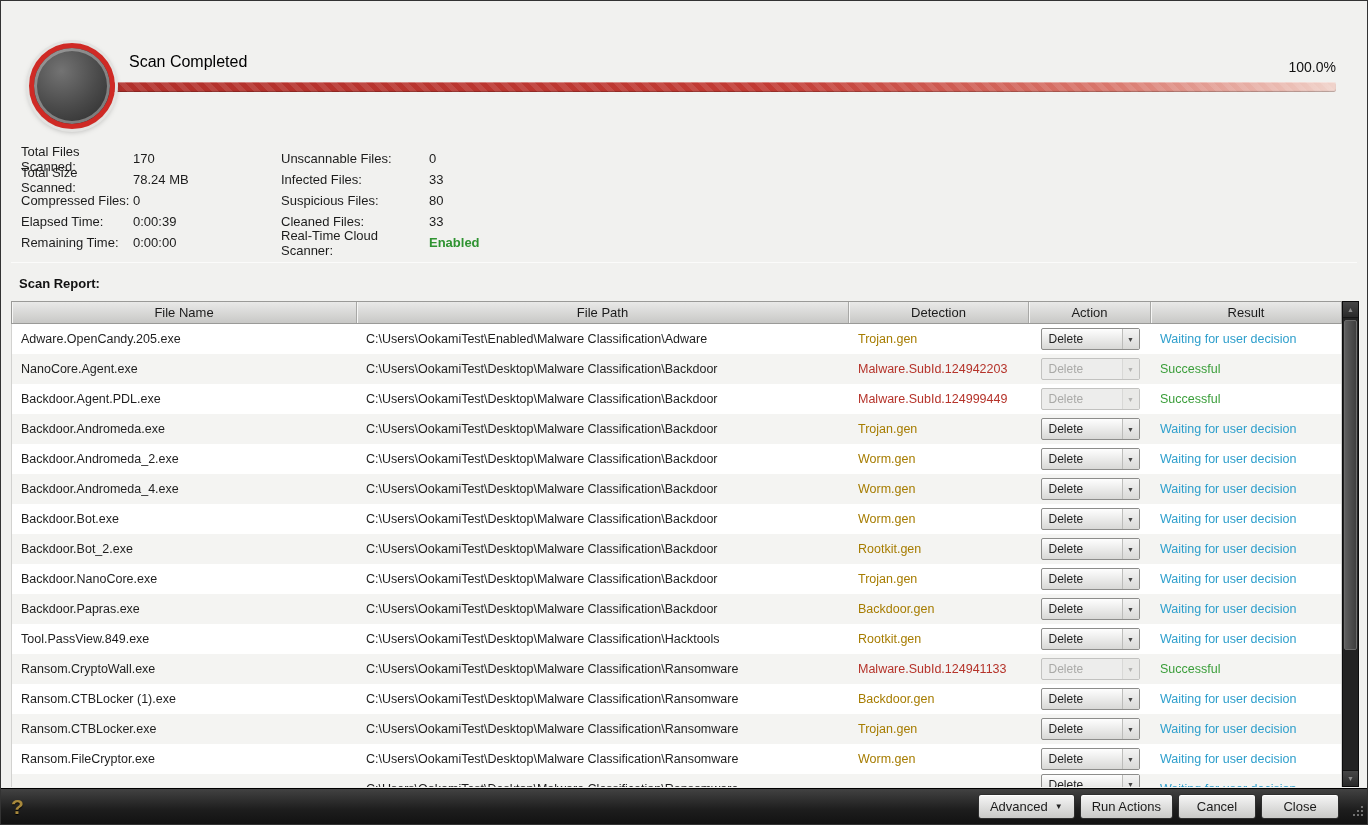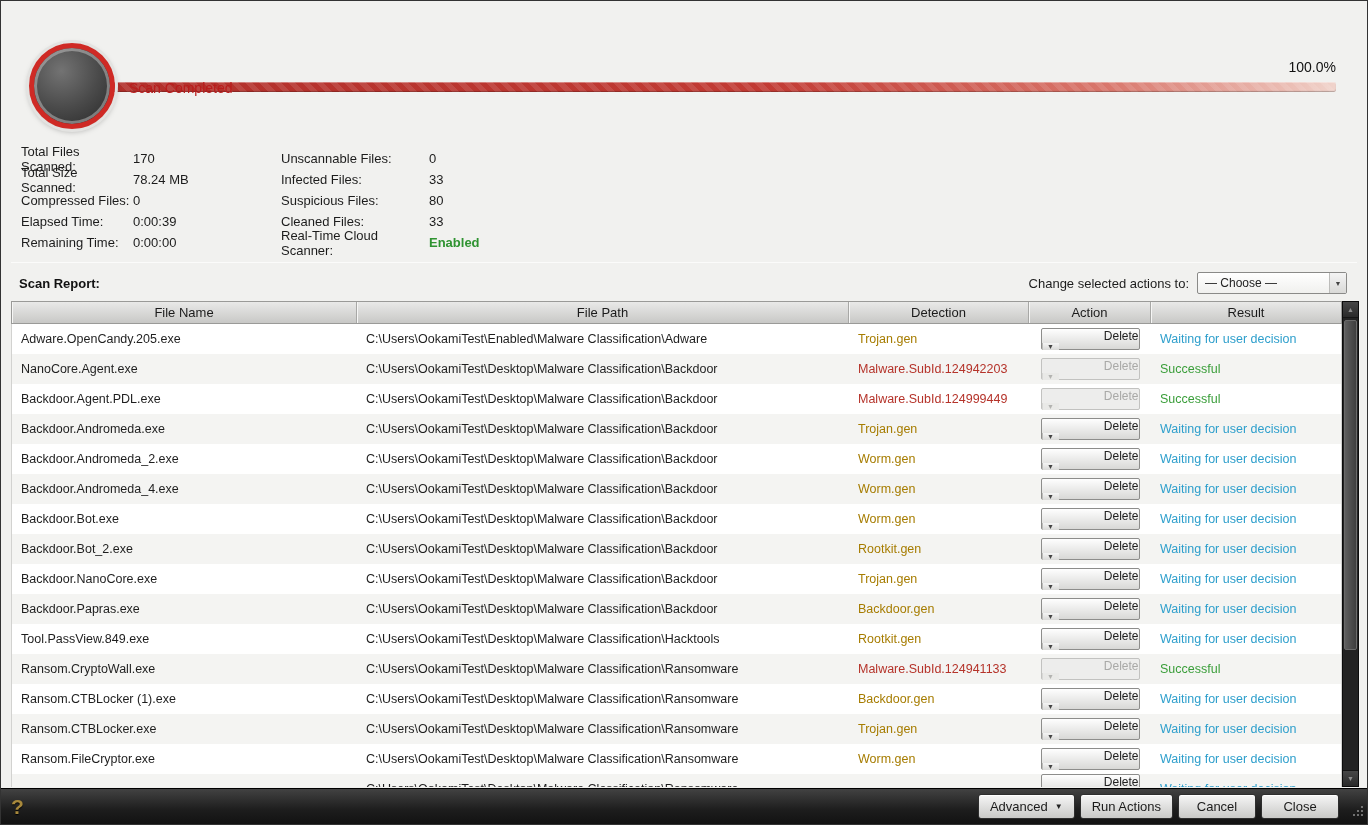--- a/index.html
+++ b/index.html
@@ -22,21 +22,21 @@
   
   .progress-bar { position:absolute; left:70px; right:31px; top:81px; height:10px; border-radius:2px;
     background:
       repeating-linear-gradient(45deg, rgba(255,255,255,.10) 0 5px, rgba(0,0,0,0) 5px 10px),
       linear-gradient(90deg,#b02f2a 0%,#c23b34 55%,#d9776c 82%,#ecc1b8 97%,#f0d4cc 100%);
     box-shadow: inset 0 1px 0 rgba(255,255,255,.35), inset 0 -1px 1px rgba(0,0,0,.25); }
   .progress-circle { position:absolute; left:28px; top:42px; width:86px; height:86px; border-radius:50%;
     background:radial-gradient(circle at 36% 30%, #737373, #4a4a4a 52%, #303030 88%);
     border:5px solid #cf2a25;
     box-shadow:0 0 0 3px #e3e3e1, inset 0 0 0 3px rgba(210,210,210,.45), 0 2px 6px rgba(0,0,0,.35); }
-  .status-text { position:absolute; left:128px; top:79px; font-size:14px; color:#b91c1c; }
+  .status-text { position:absolute; left:128px; top:52px; font-size:16px; color:#000000; }
   .percent-text { position:absolute; right:31px; top:58px; font-size:14px; color:#111; }
 
   
   .stats { position:absolute; top:147px; left:20px; display:flex; }
   .stats-col { display:flex; flex-direction:column; }
   .stats-col.left { width:260px; }
   .stats-col.right { width:340px; }
   .stat-row { display:flex; height:21px; align-items:center; font-size:13px; color:#1c1c1c; }
   .stats-col.left .stat-label { width:112px; flex:none; }
   .stats-col.right .stat-label { width:148px; flex:none; }
@@ -67,23 +67,23 @@
   .trow { display:grid; grid-template-columns:345px 492px 180px 122px 190px; height:30px; align-items:center; background:#ffffff; }
   .trow.alt { background:#f4f4f2; }
   .trow.partial { height:13px; overflow:hidden; align-items:start; }
   .trow.partial .cell { padding-top:8px; }
   .cell { padding:0 9px; font-size:12.5px; color:#1e1e1e; white-space:nowrap; overflow:hidden; }
   .cell.detection.gen { color:#a67c00; }
   .cell.detection.subid { color:#b5332a; }
   .cell.result.waiting { color:#2e9fcc; }
   .cell.result.success { color:#3a9e3a; }
   .cell.action { display:flex; align-items:center; justify-content:center; padding:0 3px; height:100%; }
-  .action-select { width:99px; height:22px; display:flex; align-items:flex-end;
+  .action-select { width:99px; height:22px; display:flex; align-items:center;
     background:linear-gradient(#fefefe,#d8d8d6); border:1px solid #8d8d8b; border-radius:2px;
-    font-size:12px; color:#222;flex-direction:column; }
+    font-size:12px; color:#222; }
   .action-select .sel-text { flex:1; padding-left:7px; }
   .action-select.disabled { background:#ededec; border-color:#c2c2c0; color:#a9a9a7; }
   .action-select.disabled .sel-arrow { color:#b3b3b1; border-left-color:#d8d8d6; background:#e9e9e7; }
 
   
   .scrollbar { position:absolute; top:300px; left:1341px; width:17px; height:486px;
     background:#232323; border:1px solid #0c0c0c; display:flex; flex-direction:column; }
   .sb-btn { height:16px; flex:none; display:flex; align-items:center; justify-content:center;
     color:#8d8d8d; font-size:7px; background:linear-gradient(#474747,#2a2a2a); border-bottom:1px solid #151515; }
   .sb-btn.down { border-bottom:none; border-top:1px solid #151515; }
@@ -158,27 +158,20 @@
         <div class="stat-row">
           <span class="stat-label">Real-Time Cloud Scanner:</span>
           <span class="stat-value accent">Enabled</span>
         </div>
       </div>
   </div>
 
   <div class="separator"></div>
 
   <div class="report-title">Scan Report:</div>
-  <div class="change-wrap">
-    <span class="change-label">Change selected actions to:</span>
-    <span class="choose-select">
-      <span class="sel-text">— Choose —</span>
-      <span class="sel-arrow">▼</span>
-    </span>
-  </div>
 
   <div class="table">
     <div class="thead">
       <div class="th">File Name</div>
       <div class="th">File Path</div>
       <div class="th">Detection</div>
       <div class="th">Action</div>
       <div class="th">Result</div>
     </div>
     <div class="tbody">

